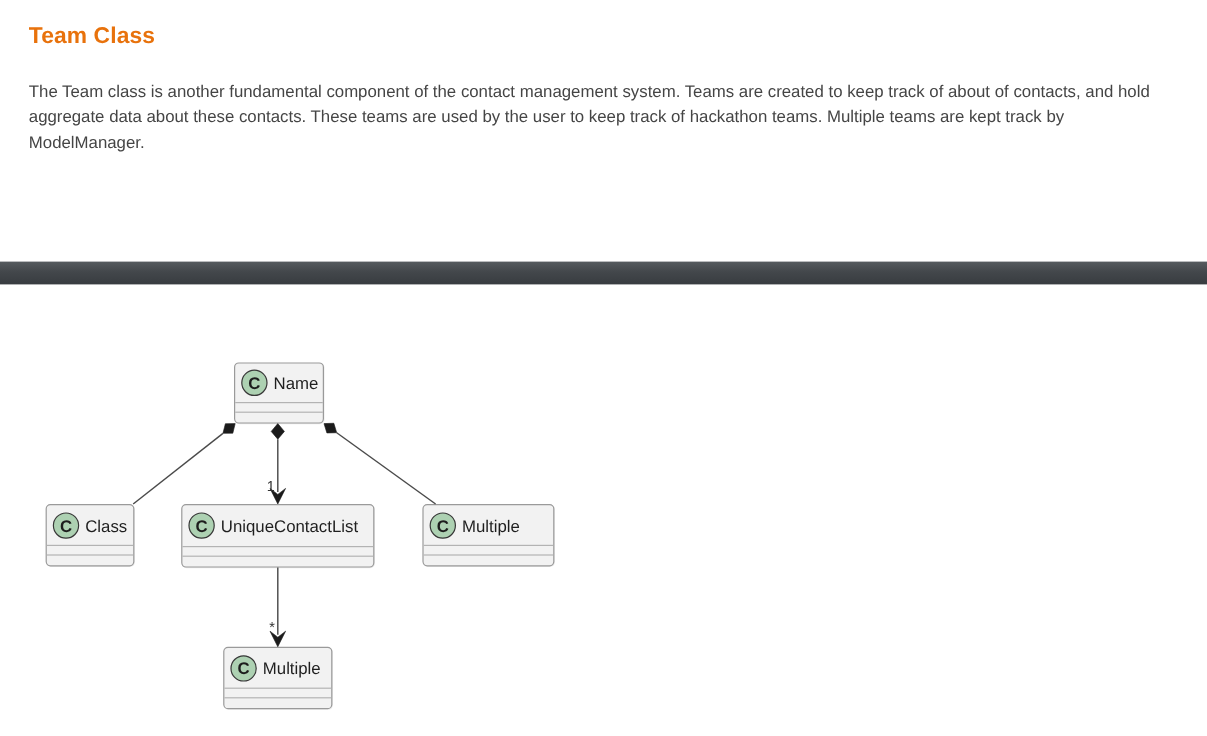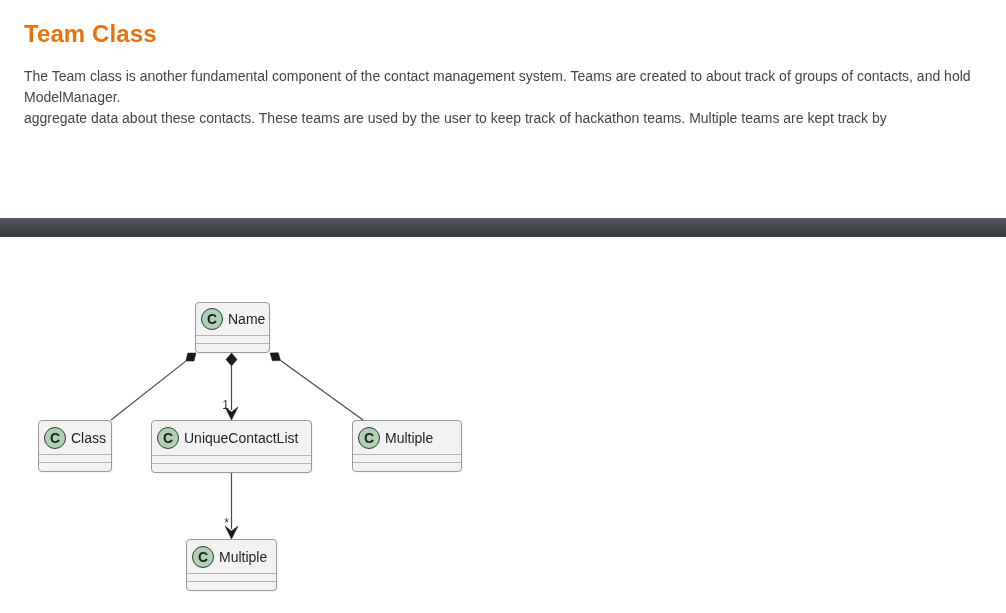--- a/index.html
+++ b/index.html
@@ -6,21 +6,21 @@
   html, body {
     width: 1006px; height: 613px;
     background: #ffffff;
     font-family: "Liberation Sans", sans-serif;
     overflow: hidden;
     position: relative;
   }
   .page-title {
     position: absolute;
     left: 24px; top: 20px;
-    font-size: 24px;
+    font-size: 19px;
     font-weight: 700;
     color: #e8720c;
     letter-spacing: 0.1px;
     text-align: right;
   }
   .doc-paragraph {
     position: absolute;
     left: 24px; top: 66px;
     width: 960px;
     font-size: 14px;
@@ -95,23 +95,23 @@
   .box-ucl     { left: 151px; top: 160px; width: 161px; height: 53px; }
   .box-stats   { left: 352px; top: 160px; width: 110px; height: 52px; }
   .box-contact { left: 186px; top: 279px; width:  91px; height: 52px; }
 </style>
 </head>
 <body>
 
 <h1 class="page-title">Team Class</h1>
 
 <div class="doc-paragraph">
-  <span class="pline">The Team class is another fundamental component of the contact management system. Teams are created to about track of groups of contacts, and hold</span>
+  <span class="pline">The Team class is another fundamental component of the contact management system. Teams are created to keep track of about of contacts, and hold</span>
+  <span class="pline">aggregate data about these contacts. These teams are used by the user to keep track of hackathon teams. Multiple teams are kept track by</span>
   <span class="pline">ModelManager.</span>
-  <span class="pline">aggregate data about these contacts. These teams are used by the user to keep track of hackathon teams. Multiple teams are kept track by</span>
 </div>
 
 <div class="section-divider"></div>
 
 <div class="diagram">
 
   <div class="uml-class box-team">
     <div class="uml-title">
       <div class="uml-circle">C</div>
       <div class="uml-name">Name</div>

